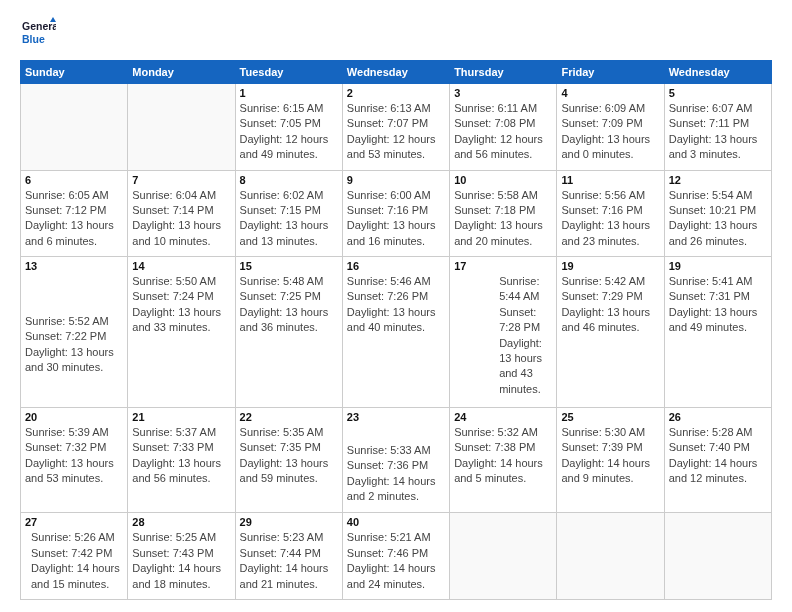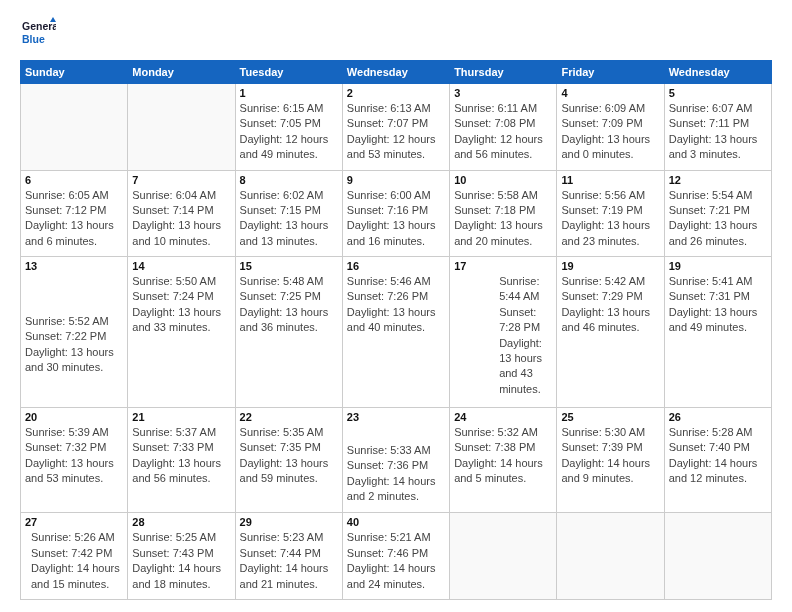--- a/index.html
+++ b/index.html
@@ -182,27 +182,27 @@
           </td>
           <td>
             <span class="day-num">10</span>
             <div class="day-info" style="white-space: pre-line;">Sunrise: 5:58 AM
 Sunset: 7:18 PM
 Daylight: 13 hours and 20 minutes.</div>
           </td>
           <td>
             <span class="day-num">11</span>
             <div class="day-info" style="white-space: pre-line;">Sunrise: 5:56 AM
-Sunset: 7:19 PM
+Sunset: 7:16 PM
 Daylight: 13 hours and 23 minutes.</div>
           </td>
           <td>
             <span class="day-num">12</span>
             <div class="day-info" style="white-space: pre-line;">Sunrise: 5:54 AM
-Sunset: 7:21 PM
+Sunset: 10:21 PM
 Daylight: 13 hours and 26 minutes.</div>
           </td>
         </tr>
         <tr>
           <td>
             <span class="day-num">13</span>
             <div class="day-info" style="white-space: pre-line; margin-top: 42px;">Sunrise: 5:52 AM
 Sunset: 7:22 PM
 Daylight: 13 hours and 30 minutes.</div>
           </td>

